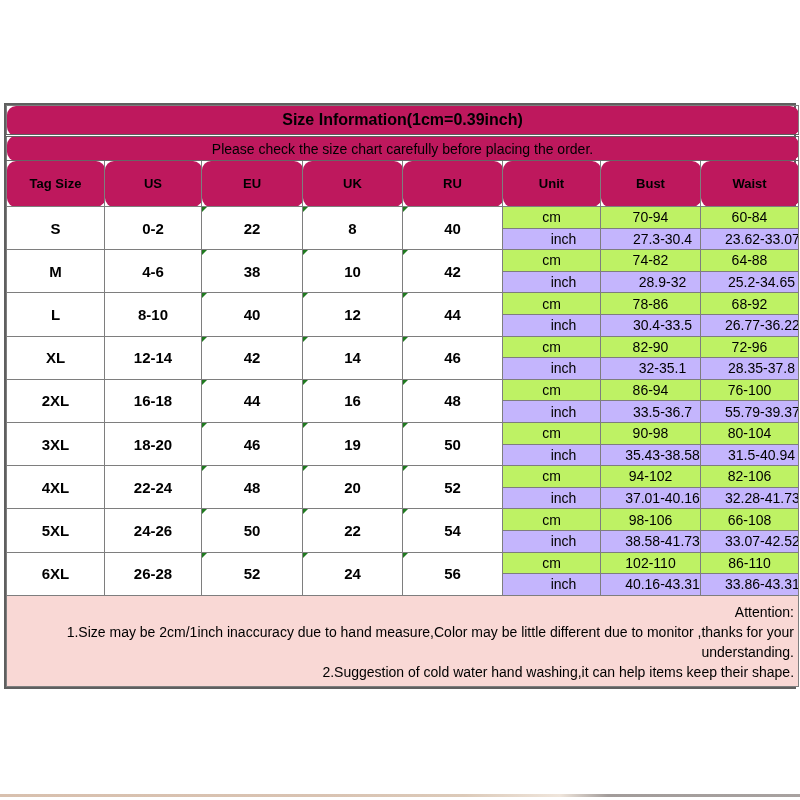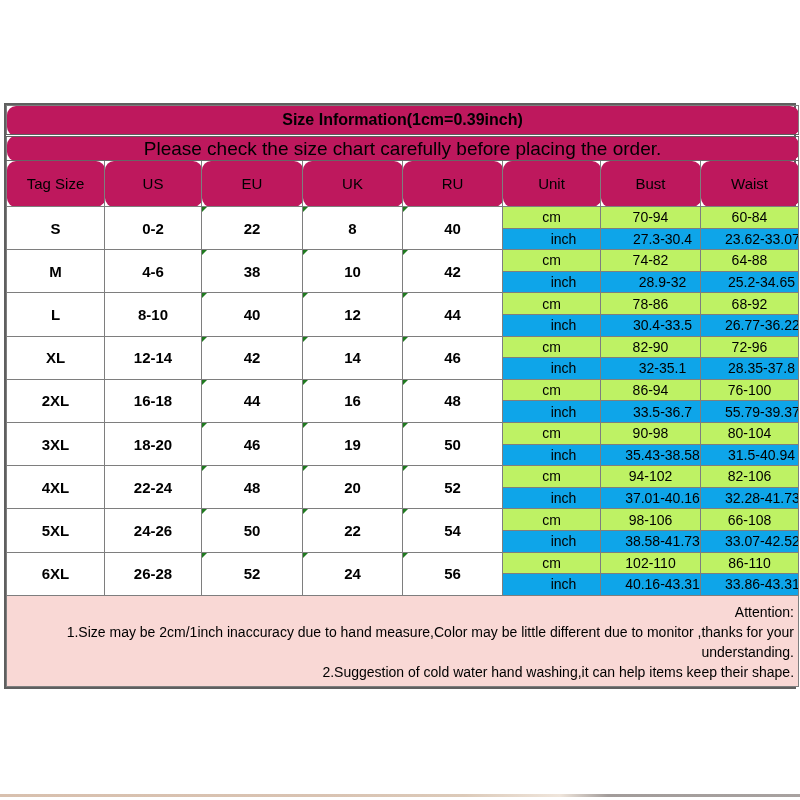--- a/index.html
+++ b/index.html
@@ -15,25 +15,25 @@
   table { width:100%; border-collapse:collapse; table-layout:fixed; }
   td {
     border:1px solid #7e7e7e; text-align:center; vertical-align:middle;
     padding:0; overflow:hidden; white-space:nowrap;
   }
   .pink { background:#be185d;border-radius:9px; }
   .title-row td {
     height:28px; font-weight:bold; font-size:16px;
     border-bottom:3px double #5f5f5f;
   }
-  .notice-row td { height:23px; font-size:19px; border-bottom:1px solid #666; }
-  .head-row td { height:45px; font-weight:normal; font-size:15px; }
+  .notice-row td { height:23px; font-size:14px; border-bottom:1px solid #666; }
+  .head-row td { height:45px; font-weight:bold; font-size:13px; }
   .merged { font-weight:bold; font-size:15px; background:#fff; }
   .unit, .num { font-size:14px; background:#bef264; height:20.6px; }
-  tr.inch-row .unit, tr.inch-row .num { background:#0ea5e9;padding-left:24px; }
+  tr.inch-row .unit, tr.inch-row .num { background:#c4b5fd;padding-left:24px; }
   .flag { position:relative; }
   .flag::before {
     content:""; position:absolute; top:0; left:0; width:0; height:0;
     border-top:5px solid #1f7a1f; border-right:5px solid transparent;
   }
   .attention-row td {
     background:#f9d8d5; text-align:right; vertical-align:top;
     padding:6px 4px 0 4px; height:84px; font-size:14px; line-height:20px;
     white-space:normal;
   }

